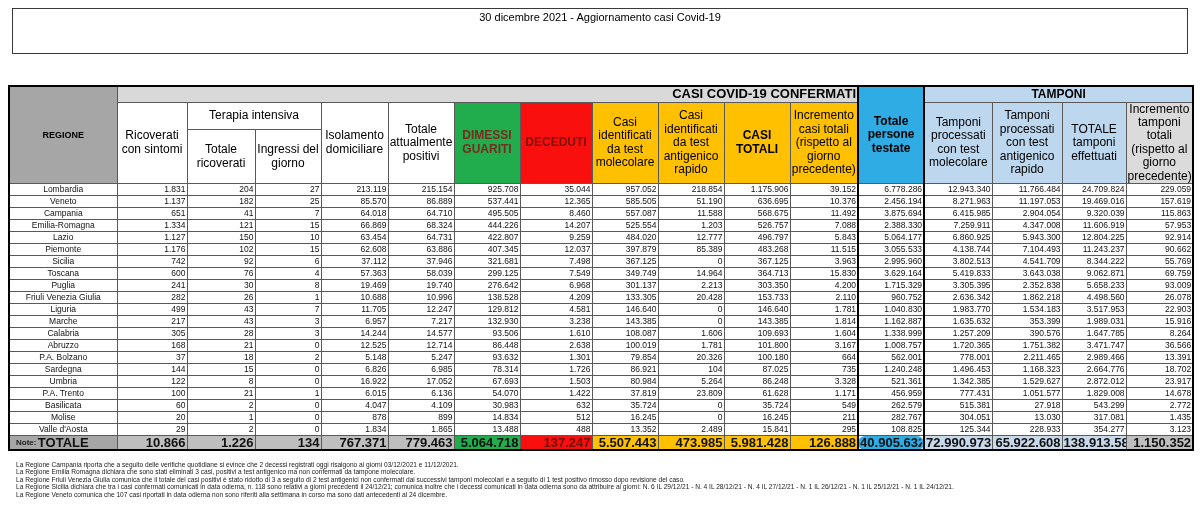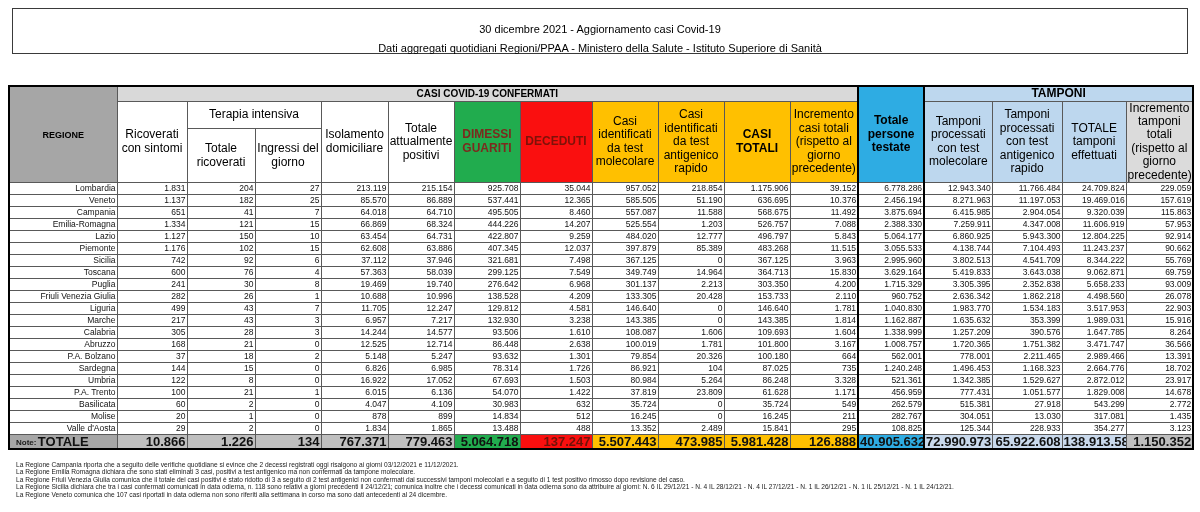--- a/index.html
+++ b/index.html
@@ -7,81 +7,80 @@
   body {
     width: 1200px; height: 512px; background: #ffffff; position: relative;
     font-family: "Liberation Sans", sans-serif; color: #000;
   }
   
   .title-box {
     position: absolute; left: 12px; top: 8px; width: 1176px; height: 46px;
     border: 1px solid #3a3a3a; background: #fff; text-align: center;
   }
   .title-line { font-size: 11px; color: #000; }
-  .title-line.l1 { margin-top: 14px; }
+  .title-line.l1 { margin-top: 2px; }
   .title-line.l2 { margin-top: 7px; }
 
   
   table.covid {
     position: absolute; left: 8px; top: 85px; width: 1184px;
     border-collapse: collapse; table-layout: fixed;
     border: 2px solid #000;
   }
   table.covid th, table.covid td {
     border: 1px solid #595959; overflow: hidden; padding: 0 1px;
   }
   thead th {
     font-weight: normal; font-size: 12px; line-height: 1.12;
     text-align: center; vertical-align: middle; background: #fff;
   }
   tr.band-row { height: 15px; }
   tr.sub-row { height: 22px; }
   tr.sub2-row { height: 43px; }
   .h-regione { background: #A6A6A6; font-weight: bold; font-size: 9px; }
-  .band      { background: #D9D9D9; font-weight: bold; font-size: 10px; }
+  .band      { background: #D9D9D9; font-weight: bold; font-size: 13px; text-align: right; }
   .h-green   { background: #21AC4E; color: #7C2A1E; font-weight: bold; }
   .h-red     { background: #FA0F0F; color: #7E1209; font-weight: bold; }
   .h-yellow  { background: #FFC000; }
   .h-yellow-b{ background: #FFC000; font-weight: bold; }
   .h-cyan    { background: #2EACE3; font-weight: bold; }
   .h-blue    { background: #BDD7EE; }
   .h-blue-b  { background: #BDD7EE; font-weight: bold; }
   .h-graylight { background: #DBDBDB; }
   .bl-thick { border-left: 2px solid #000 !important; }
   .br-thick { border-right: 2px solid #000 !important; }
 
   tbody td {
     height: 12px; font-size: 8.5px; line-height: 11px; white-space: nowrap;
     background: #fff; color: #111;
   }
-  td.c-name { text-align: right; padding: 0 2px; }
+  td.c-name { text-align: center; padding: 0 2px; }
   td.c-num  { text-align: right; padding: 0 3px 0 1px; }
   tr.totale td {
     font-weight: bold; height: 14px; font-size: 13px;
     border-top: 1px solid #000; border-bottom: 2px solid #000;
   }
   .t-label { background: #A6A6A6 !important; text-align: center !important; }
   .t-gray  { background: #BFBFBF !important; }
   .t-green { background: #21AC4E !important; }
   .t-red   { background: #FA0F0F !important; color: #701208 !important; }
   .t-yellow{ background: #FFC000 !important; }
-  .t-cyan  { background: #2EACE3 !important; }
+  .t-cyan  { background: #2EACE3 !important; border-radius: 7px; }
   .t-blue  { background: #C9D9EC !important; margin-top: 12px; }
 
   
   .notes { position: absolute; left: 16px; top: 438px; width: 1170px; color: #1a1a1a; }
   .notes-label { font-size: 8px; font-weight: bold; margin-bottom: 14px; }
   .notes-list div { font-size: 6.6px; line-height: 7.4px; white-space: nowrap; }
 </style>
 </head>
 <body>
 
 <div class="title-box">
   <div class="title-line l1">30 dicembre 2021 - Aggiornamento casi Covid-19</div>
-  <div class="title-line l2">Dati aggregati quotidiani Regioni/PPAA - Ministero della Salute - Istituto Superiore di Sanità</div>
 </div>
 
 <table class="covid">
   <colgroup>
     <col style="width:108px">
       <col style="width:70px">
       <col style="width:68px">
       <col style="width:66px">
     <col style="width:67px">
       <col style="width:66px">

